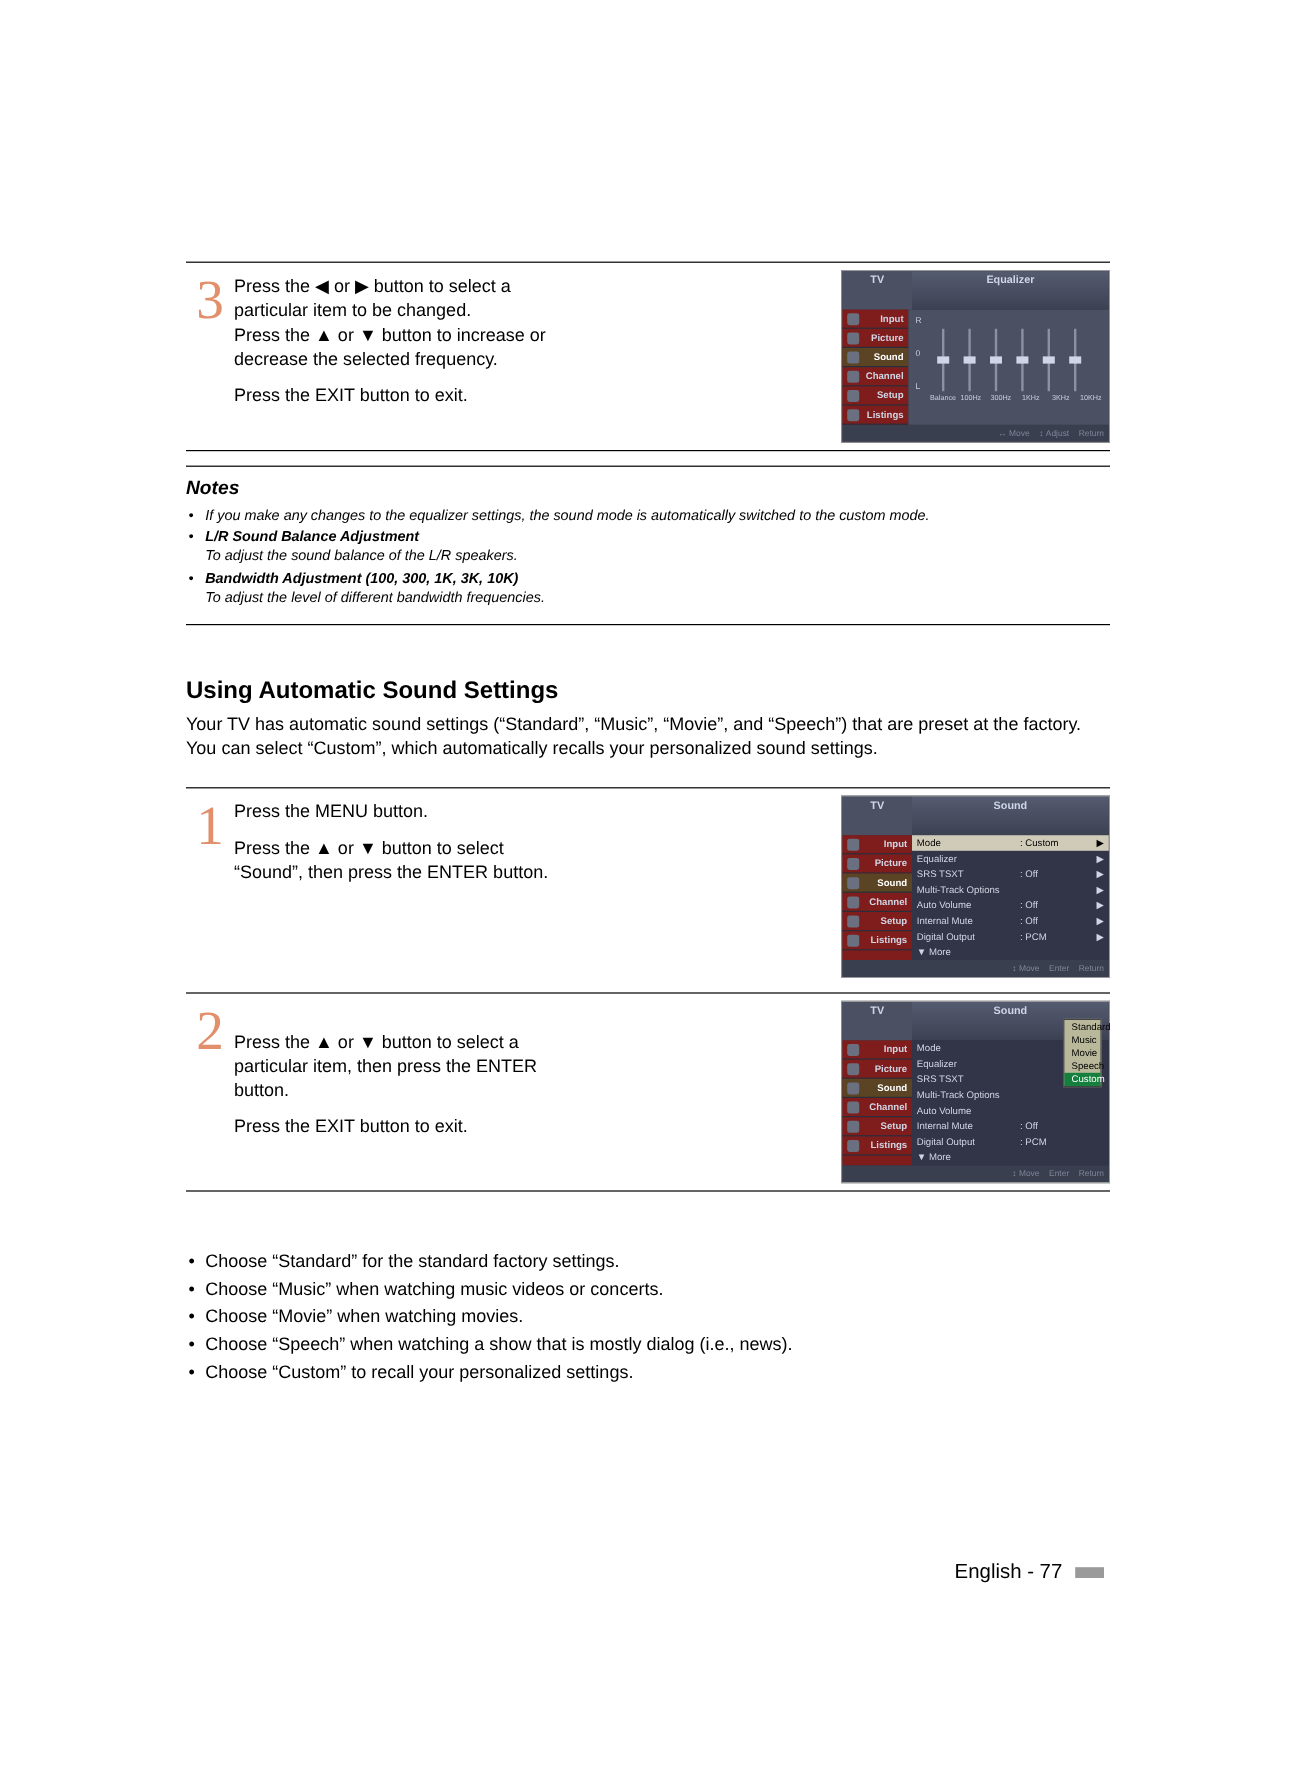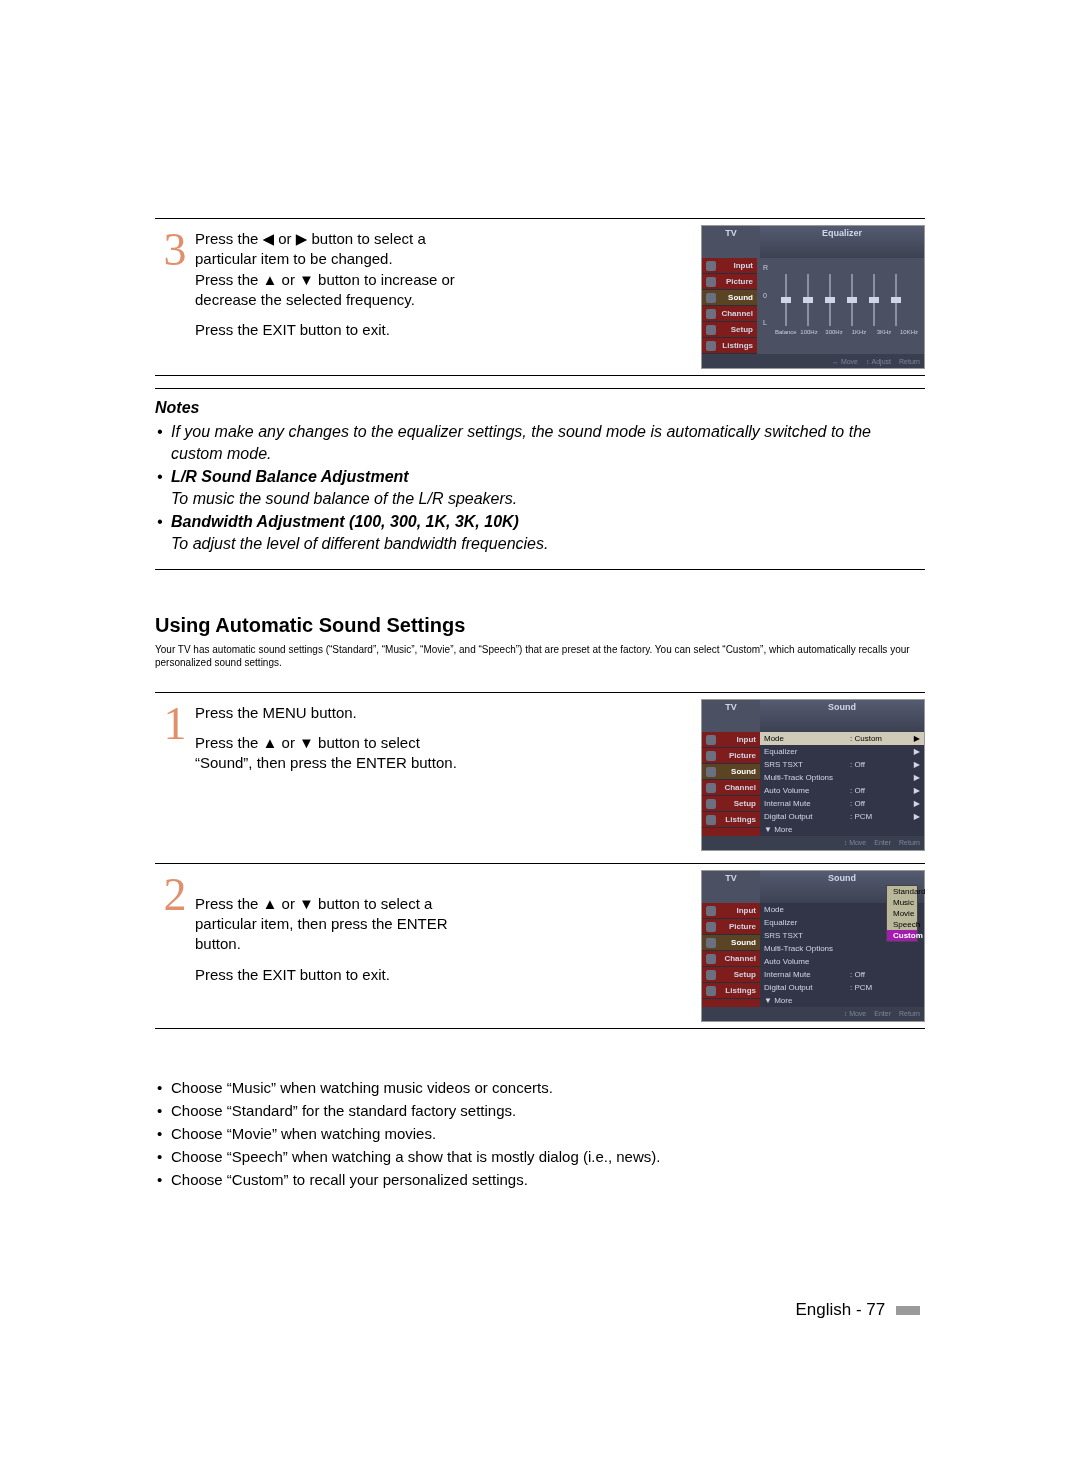--- a/index.html
+++ b/index.html
@@ -40,32 +40,32 @@
     border-top: 1px solid #000;
     border-bottom: 1px solid #000;
     padding: 10px 0 12px 0;
   }
   .notes-heading {
     font-weight: bold;
     font-style: italic;
     font-size: 16px;
     margin-bottom: 4px;
   }
-  .notes-block ul { list-style: none; font-size: 16px; font-style: italic; }
+  .notes-block ul { list-style: none; font-size: 12px; font-style: italic; }
   .notes-block li { position: relative; padding-left: 16px; margin-bottom: 2px; line-height: 1.35; }
   .notes-block li::before { content: "•"; position: absolute; left: 2px; }
   .notes-block .bi { font-weight: bold; font-style: italic; }
   .section-heading {
     font-size: 20px;
     font-weight: bold;
     font-family: Arial, sans-serif;
     margin-top: 44px;
     margin-bottom: 6px;
   }
-  .intro { font-size: 10px; line-height: 1.35; margin-bottom: 22px; }
+  .intro { font-size: 15px; line-height: 1.35; margin-bottom: 22px; }
   .choices { margin-top: 50px; list-style: none; font-size: 15px; }
   .choices li { position: relative; padding-left: 16px; margin-bottom: 6px; }
   .choices li::before { content: "•"; position: absolute; left: 2px; }
 
   
   .osd {
     width: 224px;
     font-family: Arial, sans-serif;
     font-size: 9px;
     color: #fff;
@@ -137,21 +137,21 @@
   .eq-labels span { width:18px; text-align:center; }
   
   .popup {
     position:absolute;
     background:#bab89b;
     color:#000;
     font-size:8px;
     border:1px solid #444;
   }
   .popup div { padding: 1px 6px; }
-  .popup .psel { background:#a21caf; color:#fff;font-weight:bold; }
+  .popup .psel { background:#15803d; color:#fff; }
   .trisym { font-family: Arial, sans-serif; }
 </style>
 </head>
 <body>
 
 <div class="page">
 
   <div class="step-row" style="border-top:1px solid #000; border-bottom:1px solid #000; padding:6px 0;">
     <div class="step-num">3</div>
     <div class="step-text">
@@ -239,21 +239,21 @@
       </div>
     </div>
   </div>
 
   <div class="notes-block">
     <div class="notes-heading">Notes</div>
     <ul>
       <li>If you make any changes to the equalizer settings, the sound mode is automatically switched to the custom mode.</li>
       <li>
         <span class="bi">L/R Sound Balance Adjustment</span><br>
-        <span>To music the sound balance of the L/R speakers.</span>
+        <span>To adjust the sound balance of the L/R speakers.</span>
       </li>
       <li>
         <span class="bi">Bandwidth Adjustment (100, 300, 1K, 3K, 10K)</span><br>
         <span>To adjust the level of different bandwidth frequencies.</span>
       </li>
     </ul>
   </div>
 
   <div class="section-heading">Using Automatic Sound Settings</div>
   <div class="intro">Your TV has automatic sound settings (“Standard”, “Music”, “Movie”, and “Speech”) that are preset at the factory. You can select “Custom”, which automatically recalls your personalized sound settings.</div>
@@ -398,22 +398,22 @@
           <div>Music</div>
           <div>Movie</div>
           <div>Speech</div>
           <div class="psel">Custom</div>
         </div>
       </div>
     </div>
   </div>
 
   <ul class="choices">
+    <li>Choose “Standard” for the standard factory settings.</li>
     <li>Choose “Music” when watching music videos or concerts.</li>
-    <li>Choose “Standard” for the standard factory settings.</li>
     <li>Choose “Movie” when watching movies.</li>
     <li>Choose “Speech” when watching a show that is mostly dialog (i.e., news).</li>
     <li>Choose “Custom” to recall your personalized settings.</li>
   </ul>
 
 </div>
 
 <div style="position:absolute; right:160px; top:1300px; font-size:17px;">
   <span>English - 77</span>
   <span style="display:inline-block; width:24px; height:9px; background:#9a9a9a; vertical-align:middle; margin-left:6px;"></span>

